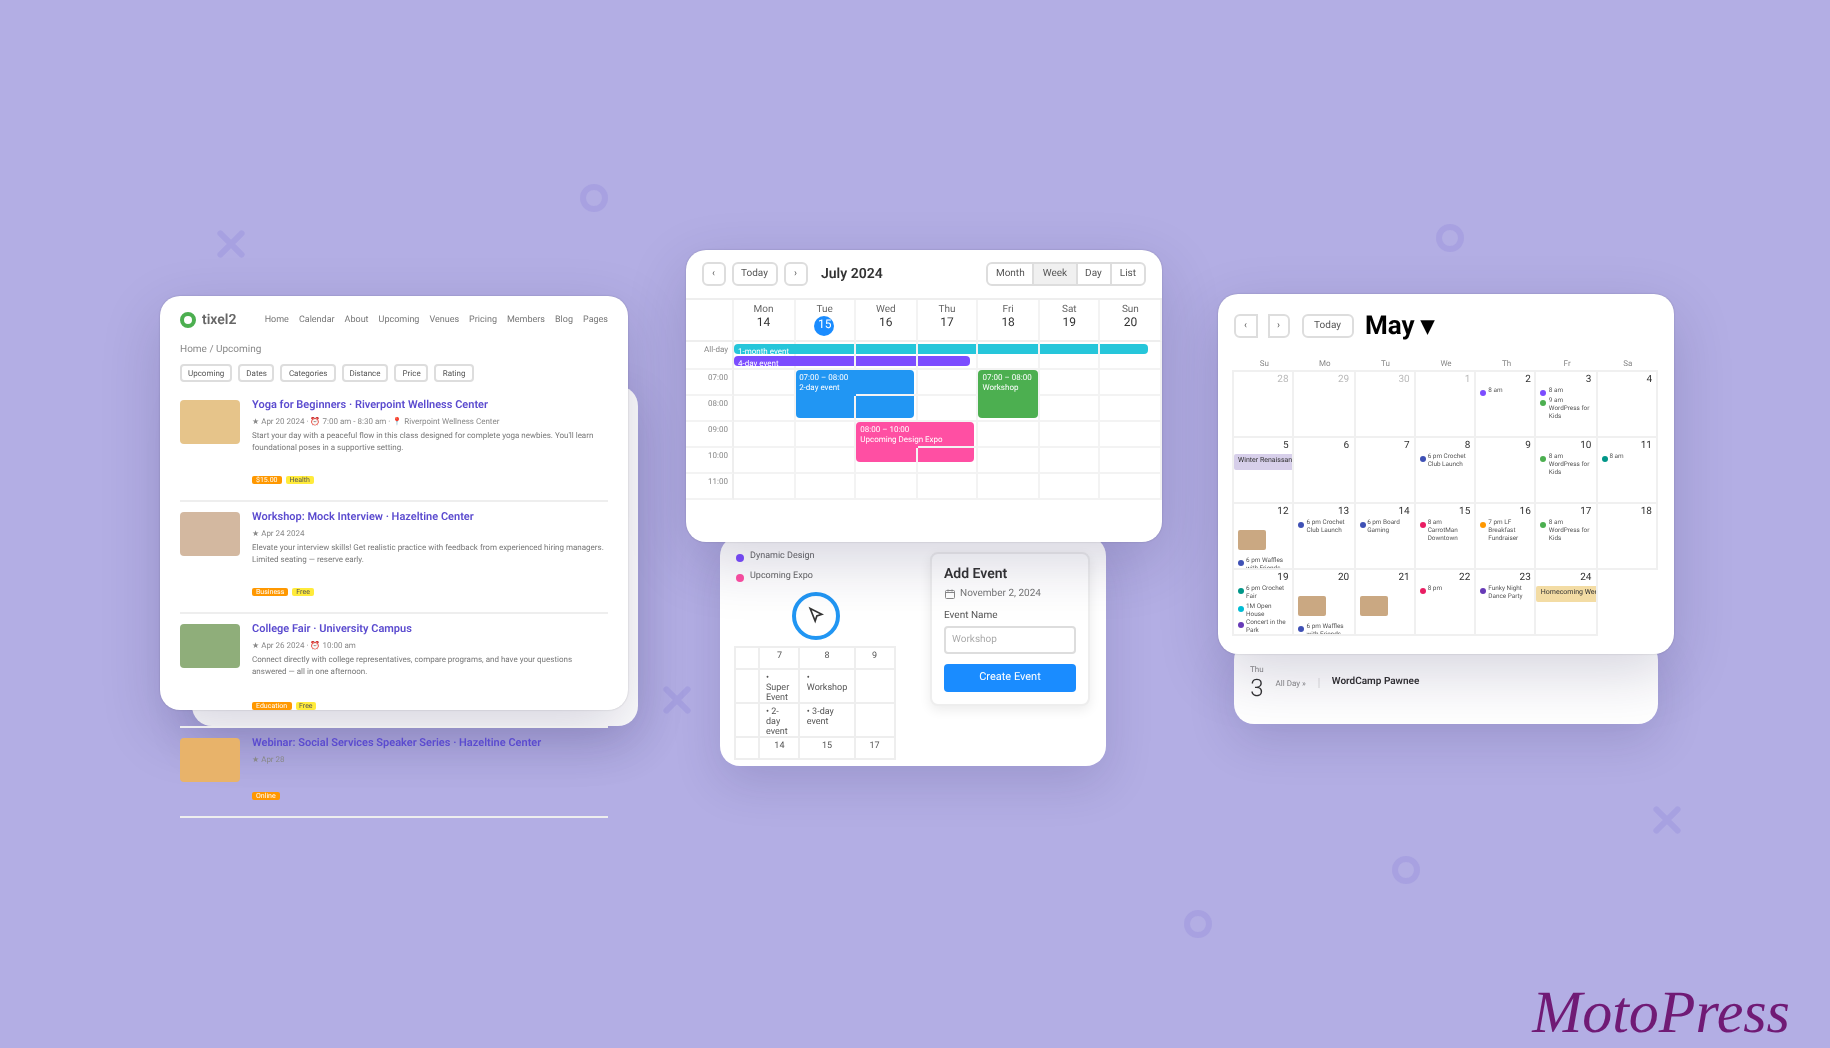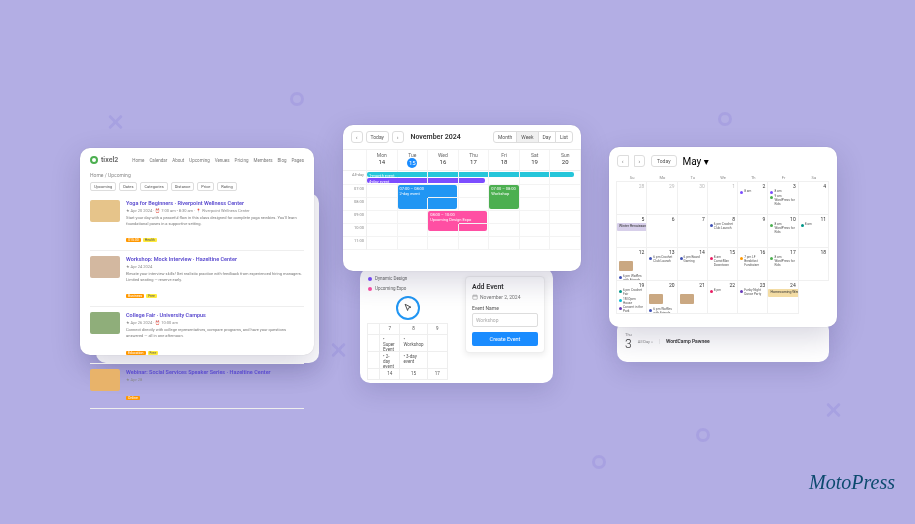--- a/index.html
+++ b/index.html
@@ -11,21 +11,21 @@
   .deco.x::before{transform:rotate(45deg)} .deco.x::after{transform:rotate(-45deg)}
   .deco.o{width:14px;height:14px;border:3px solid #9e97df;border-radius:50%}
   .deco.x1{left:107px;top:114px}
   .deco.o1{left:290px;top:92px}
   .deco.x2{left:330px;top:342px}
   .deco.o2{left:718px;top:112px}
   .deco.o3{left:592px;top:455px}
   .deco.o4{left:696px;top:428px}
   .deco.x3{left:825px;top:402px}
 
-  .logo{position:absolute;right:20px;bottom:30px;font-family:"Brush Script MT","Segoe Script",cursive;font-size:20px;color:#0c4a6e;font-style:italic}
+  .logo{position:absolute;right:20px;bottom:0;font-family:"Brush Script MT","Segoe Script",cursive;font-size:30px;color:#701a75;font-style:italic}
 
   
   .panel{position:absolute;background:#fff;border-radius:10px;box-shadow:0 10px 30px rgba(30,20,80,.18),0 0 1px rgba(0,0,0,.2)}
   .panel-back{background:#ffffff;border-radius:10px;box-shadow:0 8px 24px rgba(30,20,80,.15)}
 
   
   #left-back{left:96px;top:193px;width:223px;height:170px}
   #left-front{left:80px;top:148px;width:234px;height:207px;padding:8px 10px}
   .lf-head{display:flex;align-items:center;justify-content:space-between;font-size:5px;color:#666;margin-bottom:8px}
   .lf-logo{display:flex;align-items:center;gap:3px;font-size:7px;font-weight:600}
@@ -79,21 +79,21 @@
   .cb-date{font-size:5px;color:#777;margin-bottom:5px;display:flex;align-items:center;gap:2px}
   .cb-label{font-size:5px;color:#555;margin-bottom:2px}
   .cb-input{width:100%;border:1px solid #ddd;border-radius:2px;font-size:5px;padding:3px;margin-bottom:5px;color:#aaa}
   .cb-create{width:100%;background:#1a8cff;color:#fff;border:none;border-radius:2px;font-size:5.5px;padding:4px 0;text-align:center}
 
   
   #right-back{left:617px;top:320px;width:212px;height:42px;padding:6px 8px;display:flex;align-items:center;gap:6px}
   #right-front{left:609px;top:147px;width:228px;height:180px;padding:8px}
   .rf-head{display:flex;align-items:center;gap:6px;margin-bottom:6px}
   .rf-btn{font-size:5px;border:1px solid #ddd;border-radius:3px;padding:2px 5px;color:#555}
-  .rf-month{font-size:10px;font-weight:400}
+  .rf-month{font-size:13px;font-weight:700}
   .rf-grid{display:grid;grid-template-columns:repeat(7,1fr)}
   .rf-dow{font-size:4px;color:#888;text-align:center;padding:2px 0}
   .rf-cell{border:1px solid #f0f0f0;margin:-1px 0 0 -1px;height:34px;position:relative;padding:1px 2px;overflow:hidden}
   .rf-cell .d{font-size:5px;color:#333;text-align:right;display:block}
   .rf-cell .d.mut{color:#bbb}
   .rf-ev{font-size:3.2px;line-height:1.2;margin-top:1px;color:#555;display:flex;gap:1px}
   .rf-ev .cd{width:3px;height:3px;border-radius:50%;flex:0 0 3px;margin-top:1px}
   .rf-band{position:absolute;left:0;right:0;height:8px;font-size:3.5px;color:#333;padding:1px 2px;border-radius:1px}
   .rf-band.plum{background:#d7cfea}
   .rf-band.amber{background:#f3dca4}
@@ -230,21 +230,21 @@
     <div class="cb-create">Create Event</div>
   </div>
 </div>
 
 <div id="center-front" class="panel">
   <div class="cf-bar">
     <div class="cf-nav">
       <span class="cf-btn">‹</span>
       <span class="cf-btn">Today</span>
       <span class="cf-btn">›</span>
-      <span class="cf-title" style="margin-left:4px">November 2024</span>
+      <span class="cf-title" style="margin-left:4px">July 2024</span>
     </div>
     <div class="cf-views" id="cf-views">
         <span class="cf-btn">Month</span>
         <span class="cf-btn sel">Week</span>
         <span class="cf-btn">Day</span>
         <span class="cf-btn">List</span>
       </div>
   </div>
   <div class="cf-grid" id="cf-grid">
       <div class="hd"></div>

